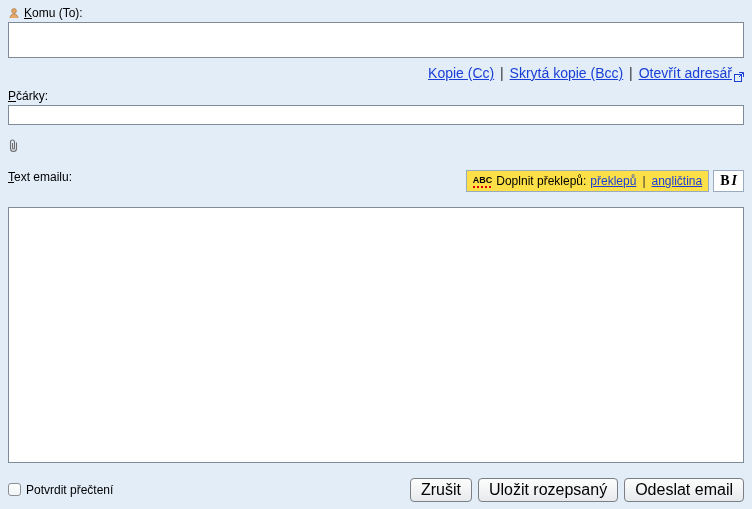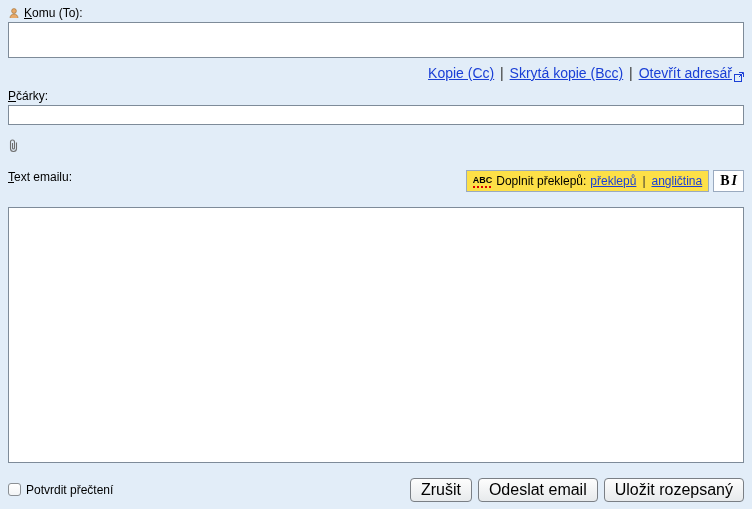--- a/index.html
+++ b/index.html
@@ -238,19 +238,19 @@
 <textarea class="body-textarea" style=""></textarea>
 
 
 <div class="bottom-row">
   <label class="bottom-left">
     <span class="cb"></span>
     <span>Potvrdit přečtení</span>
   </label>
   <div class="bottom-right">
     <button class="btn">Zrušit</button>
+    <button class="btn">Uložit rozepsaný</button>
     <button class="btn">Odeslat email</button>
-    <button class="btn">Uložit rozepsaný</button>
   </div>
 </div>
 
 
 
 
 </body></html>

